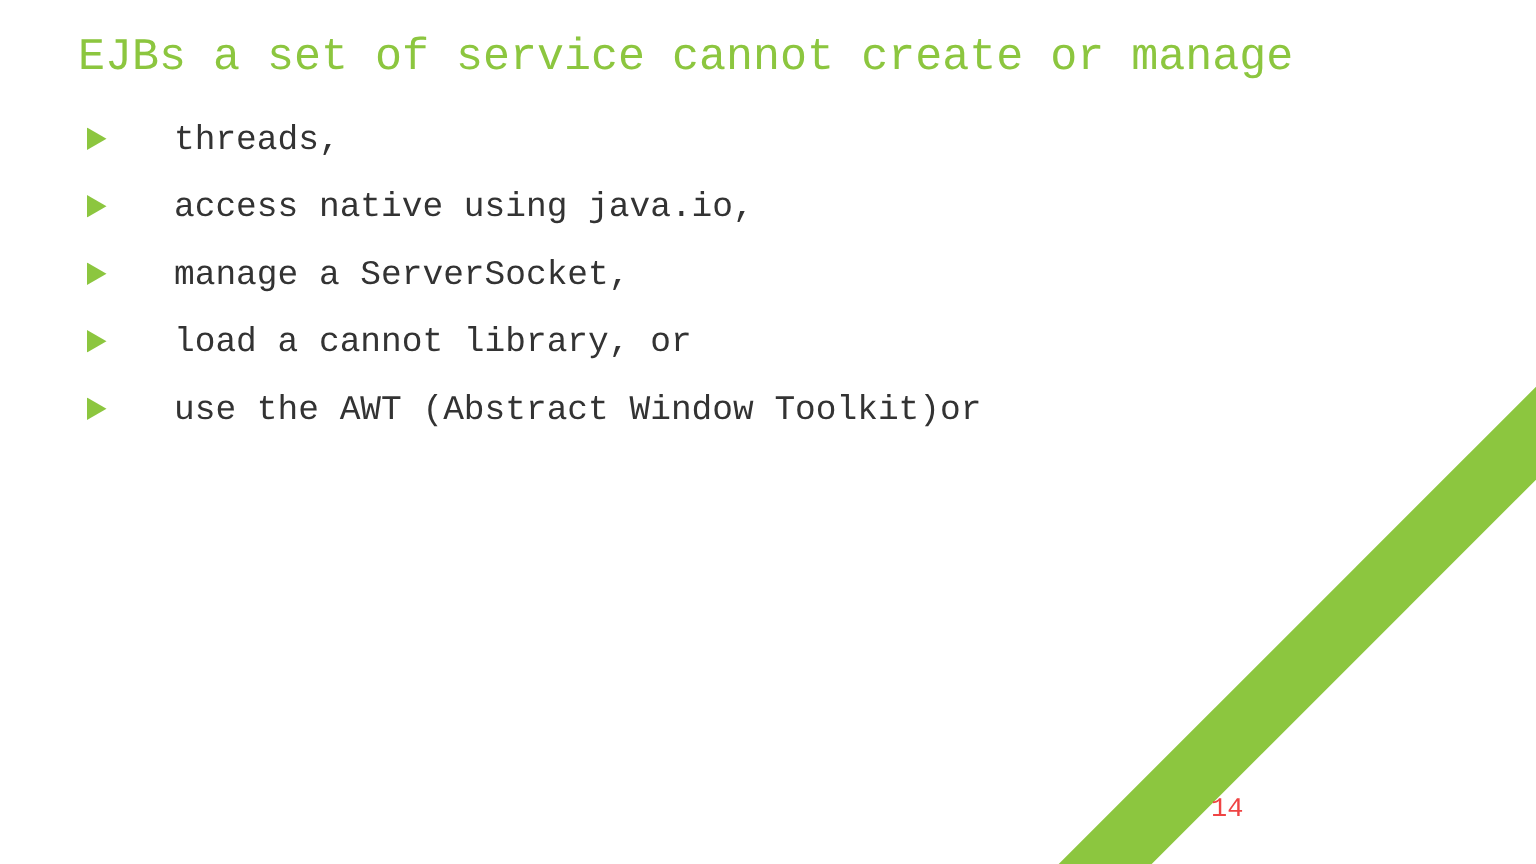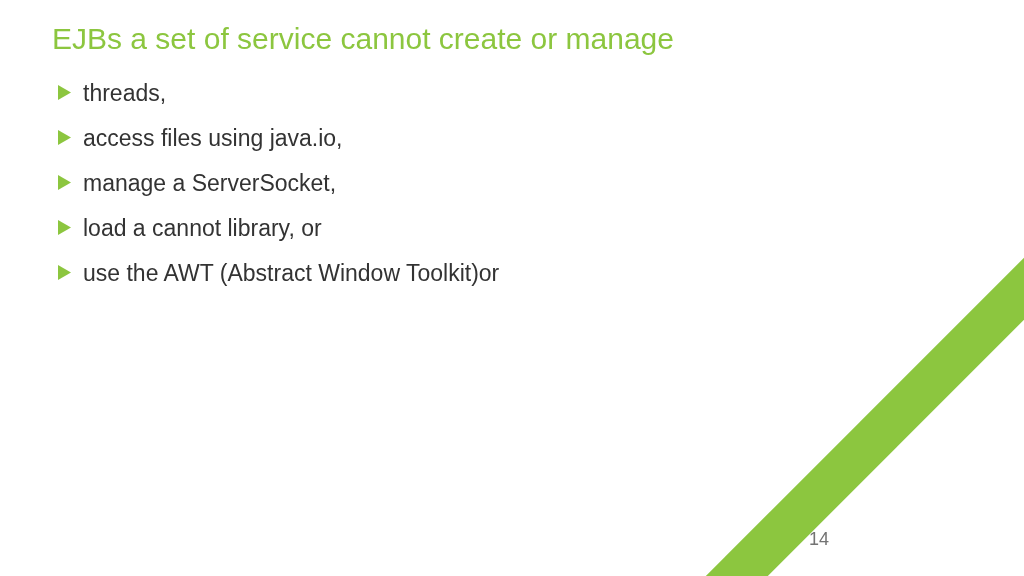--- a/index.html
+++ b/index.html
@@ -32,20 +32,21 @@
       width: 450px;
       height: 450px;
       background: white;
       transform: rotate(45deg);
       z-index: 1;
     }
     .content {
       position: relative;
       z-index: 2;
       padding: 22px 52px 0 52px;
+      font-family: Liberation Mono, monospace;
     }
     .title {
       color: #8cc63f;
       font-size: 30px;
       font-weight: 400;
       margin-bottom: 22px;
     }
     .bullet-list {
       list-style: none;
       padding-left: 6px;
@@ -57,28 +58,30 @@
     }
     .bullet-icon {
       flex-shrink: 0;
       margin-right: 10px;
       margin-top: 7px;
     }
     .bullet-text {
       color: #333;
       font-size: 23px;
       line-height: 1.35;
+      margin-left: 33px;
     }
     .page-number {
       position: absolute;
       bottom: 26px;
       right: 195px;
       font-size: 18px;
-      color: #737373;
+      color: #ef4444;
       z-index: 3;
+      font-family: Liberation Mono, monospace;
     }
   </style>
 </head>
 <body>
 
 <div class="corner-accent"></div>
 <div class="corner-accent-inner"></div>
 
 <div class="content">
   <h1 class="title">EJBs a set of service cannot create or manage</h1>
@@ -90,21 +93,21 @@
           </svg>
       </span>
       <span class="bullet-text">threads,</span>
     </li>
     <li class="bullet-item">
       <span class="bullet-icon">
         <svg width="15" height="15" viewBox="0 0 15 15">
             <polygon points="0,0 13,7.5 0,15" fill="#8cc63f"></polygon>
           </svg>
       </span>
-      <span class="bullet-text">access files using java.io,</span>
+      <span class="bullet-text">access native using java.io,</span>
     </li>
     <li class="bullet-item">
       <span class="bullet-icon">
         <svg width="15" height="15" viewBox="0 0 15 15">
             <polygon points="0,0 13,7.5 0,15" fill="#8cc63f"></polygon>
           </svg>
       </span>
       <span class="bullet-text">manage a ServerSocket,</span>
     </li>
     <li class="bullet-item">

